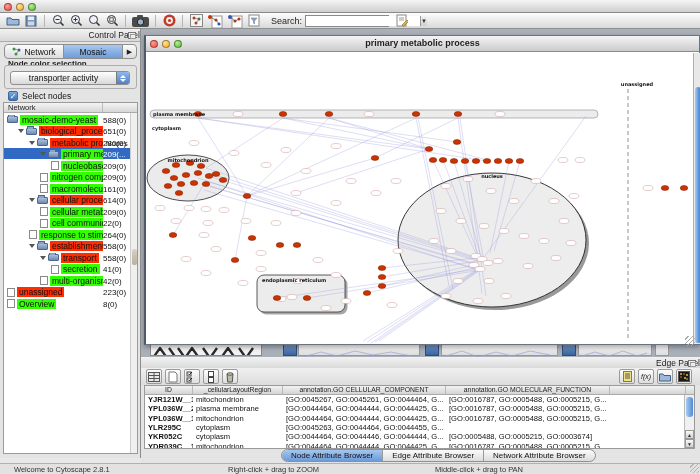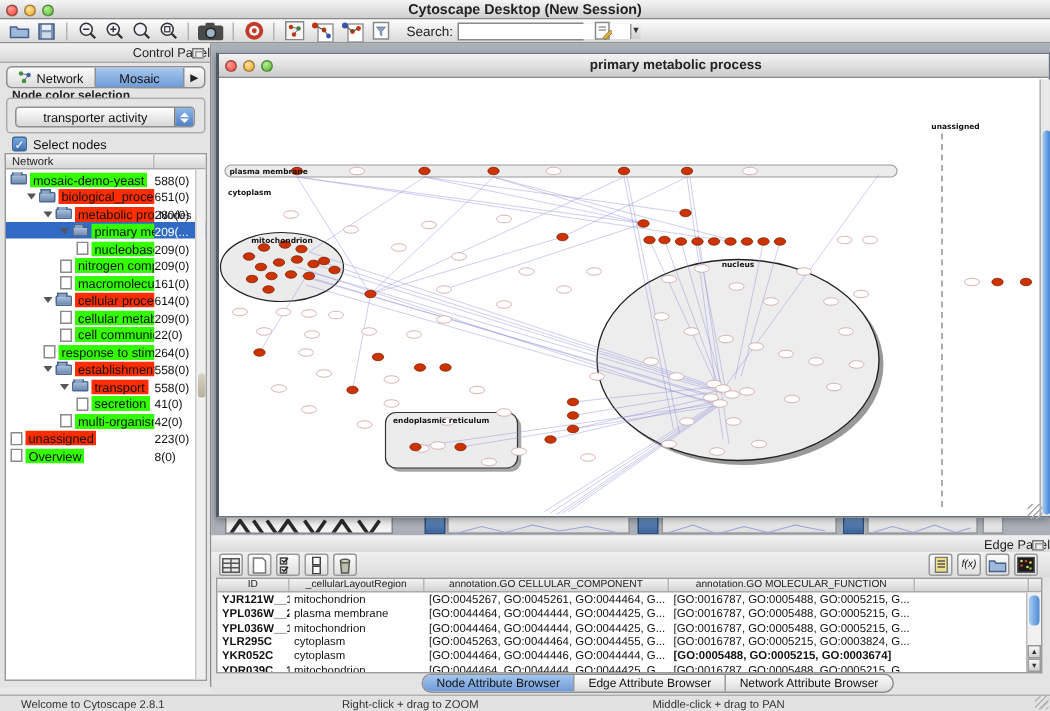--- a/index.html
+++ b/index.html
@@ -83,21 +83,21 @@
 
   
   .mdi{left:141px;top:29px;width:559px;height:328px;background:#aab0b8;overflow:hidden;}
   .bg-thumb{top:315px;height:12px;background:linear-gradient(#fafafa,#dcdcdc);border:1px solid #999;}
   .bg-blue{top:315px;height:12px;background:linear-gradient(#6f94c4,#3a64a0);border:1px solid #2d4d7c;width:14px;}
   .glyphbox{left:9px;top:315px;width:112px;height:12px;background:#f2f2f2;border:1px solid #888;overflow:hidden;}
 
   .netwin{left:3px;top:6px;width:556px;height:310px;background:#fff;border:1px solid #6a7480;
     border-left:2px solid #4e5a68;box-shadow:0 2px 5px rgba(0,0,0,.35);}
   .netwin .wtitle{left:0;top:0;width:100%;height:16px;background:linear-gradient(#f4f4f4,#cccccc);
-    border-bottom:1px solid #8a8a8a;padding-left:28px;}
+    border-bottom:1px solid #8a8a8a;}
   .netwin .title-text{top:2px;font-size:9px;}
   .net-canvas{left:0;top:17px;width:547px;height:291px;background:#fff;overflow:hidden;}
   .net-sb{left:547px;top:17px;width:8px;height:291px;background:#e8e8e8;border-left:1px solid #b0b0b0;}
   .net-sb .thumb{position:absolute;left:1px;top:34px;width:6px;height:256px;border-radius:3px;
     background:linear-gradient(90deg,#a8ccf2,#5b95dd 60%,#3f7cc8);}
   .grip{left:539px;top:300px;width:10px;height:10px;
     background:repeating-linear-gradient(135deg,transparent 0 2px,#aaa 2px 3px);}
 
   
   .dpanel{left:141px;top:357px;width:559px;height:106px;background:#e4e4e4;}
@@ -136,21 +136,20 @@
 <body>
 
 <div class="app">
 
   <div class="abs titlebar">
     <div class="abs tl-dots">
       <span class="dot r"></span>
       <span class="dot y"></span>
       <span class="dot g"></span>
     </div>
-    <div class="abs title-text">Cytoscape Desktop (New Session)</div>
   </div>
 
   <div class="abs toolbar">
     <span class="tbtn">
       <svg width="14" height="12">
           <path d="M1 10 V3 h4 l1 1.5 h7 V10 z" fill="#9db8d8" stroke="#44608a" stroke-width="1"></path>
         </svg>
       </span>
     <span class="tbtn">
       <svg width="12" height="12">
@@ -736,27 +735,26 @@
           <div class="drow">
             <div class="c0" style="width: 48px;">YPL036W__1</div>
             <div class="c1" style="width: 90px;">mitochondrion</div>
             <div class="c2" style="width: 163px;">[GO:0044464, GO:0044444, GO:0044425, G...</div>
             <div class="c3" style="width: 164px;">[GO:0016787, GO:0005488, GO:0005215, G...</div>
           </div>
           <div class="drow">
             <div class="c0" style="width: 48px;">YLR295C</div>
             <div class="c1" style="width: 90px;">cytoplasm</div>
             <div class="c2" style="width: 163px;">[GO:0045263, GO:0044464, GO:0044455, G...</div>
-            <div class="c3" style="width: 164px;">[GO:0016787, GO:0005215, GO:0003824, G...</div>
           </div>
           <div class="drow">
             <div class="c0" style="width: 48px;">YKR052C</div>
             <div class="c1" style="width: 90px;">cytoplasm</div>
             <div class="c2" style="width: 163px;">[GO:0044464, GO:0044446, GO:0044444, G...</div>
-            <div class="c3" style="width: 164px; font-weight: bold;">[GO:0005488, GO:0005215, GO:0003674]</div>
+            <div class="c3" style="width: 164px;">[GO:0005488, GO:0005215, GO:0003674]</div>
           </div>
           <div class="drow">
             <div class="c0" style="width: 48px;">YDR039C__1</div>
             <div class="c1" style="width: 90px;">mitochondrion</div>
             <div class="c2" style="width: 163px;">[GO:0044464, GO:0044444, GO:0044425, G...</div>
             <div class="c3" style="width: 164px;">[GO:0016787, GO:0005488, GO:0005215, G...</div>
           </div>
         </div>
       <div class="dt-sb">
         <div class="thumb"></div>

